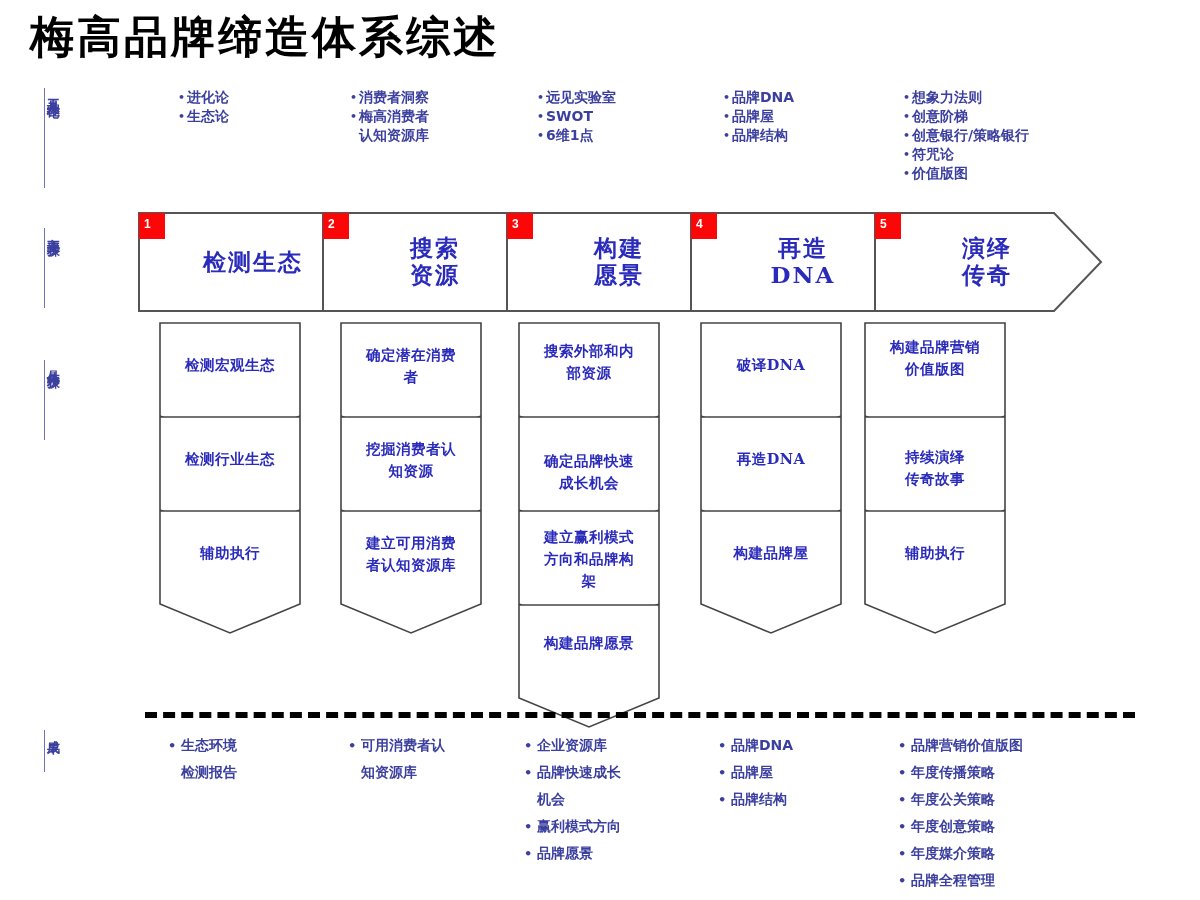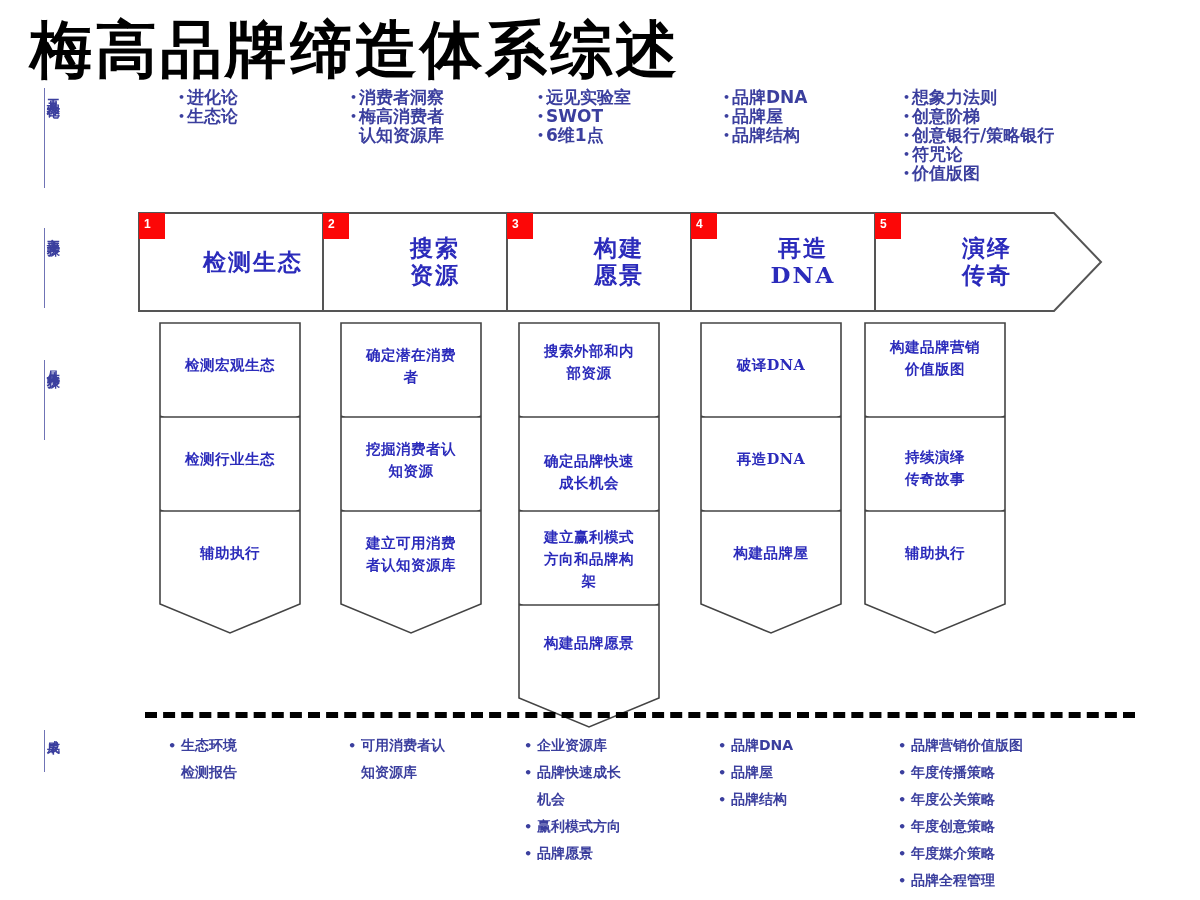--- a/index.html
+++ b/index.html
@@ -10,21 +10,21 @@
     font-family:"DejaVu Sans","Liberation Sans",sans-serif;
     overflow:hidden;
     position:relative;
   }
   .stage{position:absolute;left:0;top:0;width:1200px;height:900px;}
 
   
   #page-title{
     position:absolute;left:30px;top:8px;
     font-family:"DejaVu Serif","Liberation Serif",serif;
-    font-size:62px;font-weight:700;color:#000000;
+    font-size:44px;font-weight:700;color:#000000;
     letter-spacing:3px;
     white-space:nowrap;
   }
 
   
   .row-label{
     position:absolute;
     writing-mode:vertical-rl;
     text-orientation:upright;
     font-size:13px;
@@ -33,21 +33,21 @@
     letter-spacing:2px;
     border-left:1px solid #6f73b5;
     padding-left:2px;
     line-height:1.0;
   }
 
   
   .bullet-col{position:absolute;}
   .bullet-col ul{margin:0;padding:0;list-style:none;}
   .bullet-col li{
-    font-size:17px;
+    font-size:14px;
     color:#3b3f9e;
     font-weight:700;
     line-height:19px;
     position:relative;
     padding-left:9px;
     white-space:pre-line;
   }
   .bullet-col li:before{
     content:"\2022";
     position:absolute;left:0;top:0;

